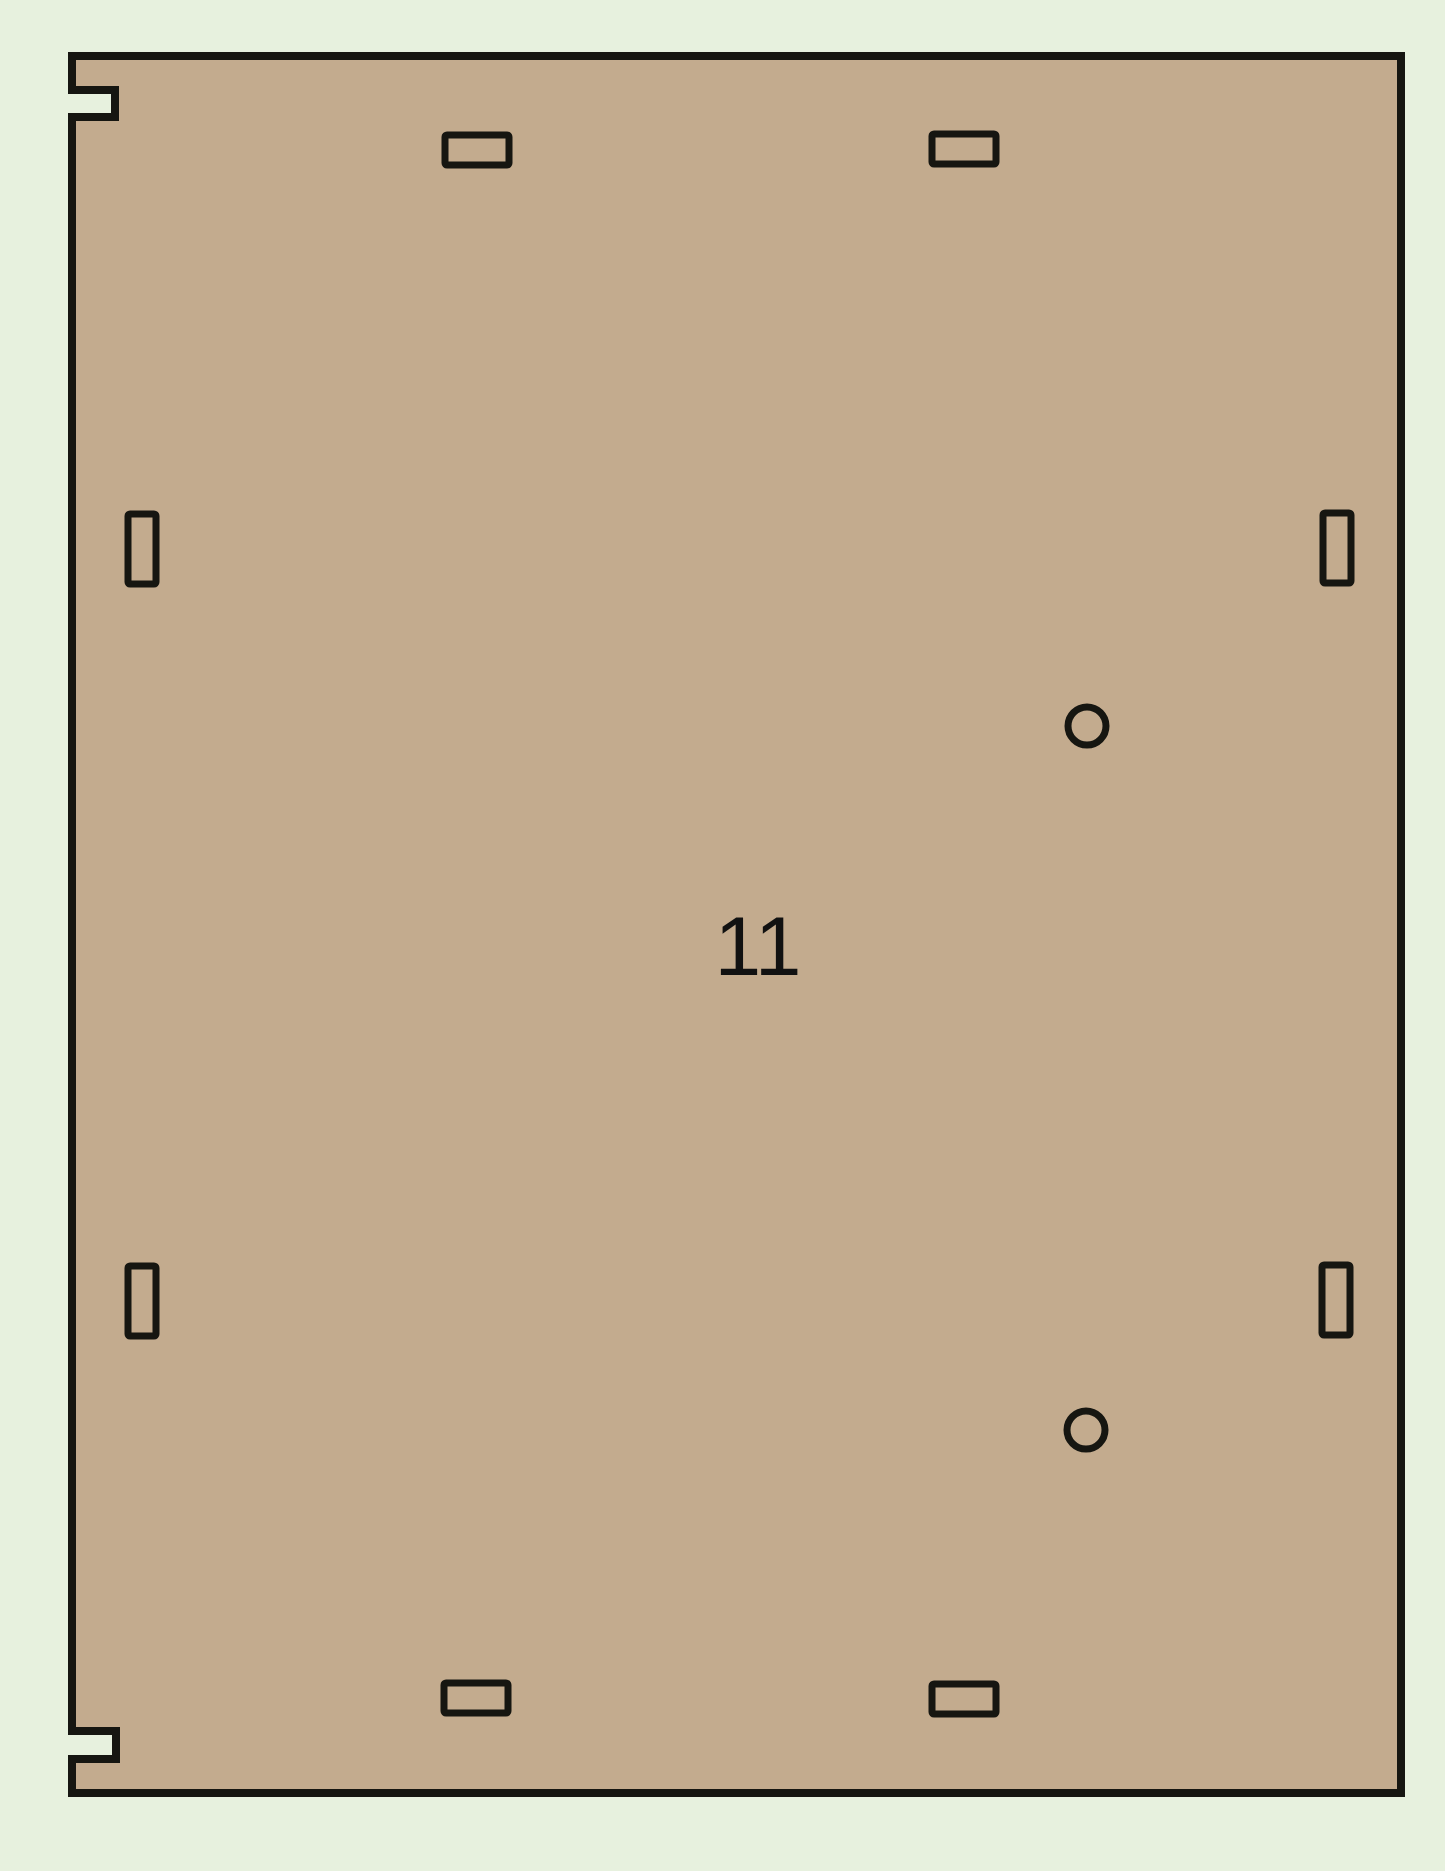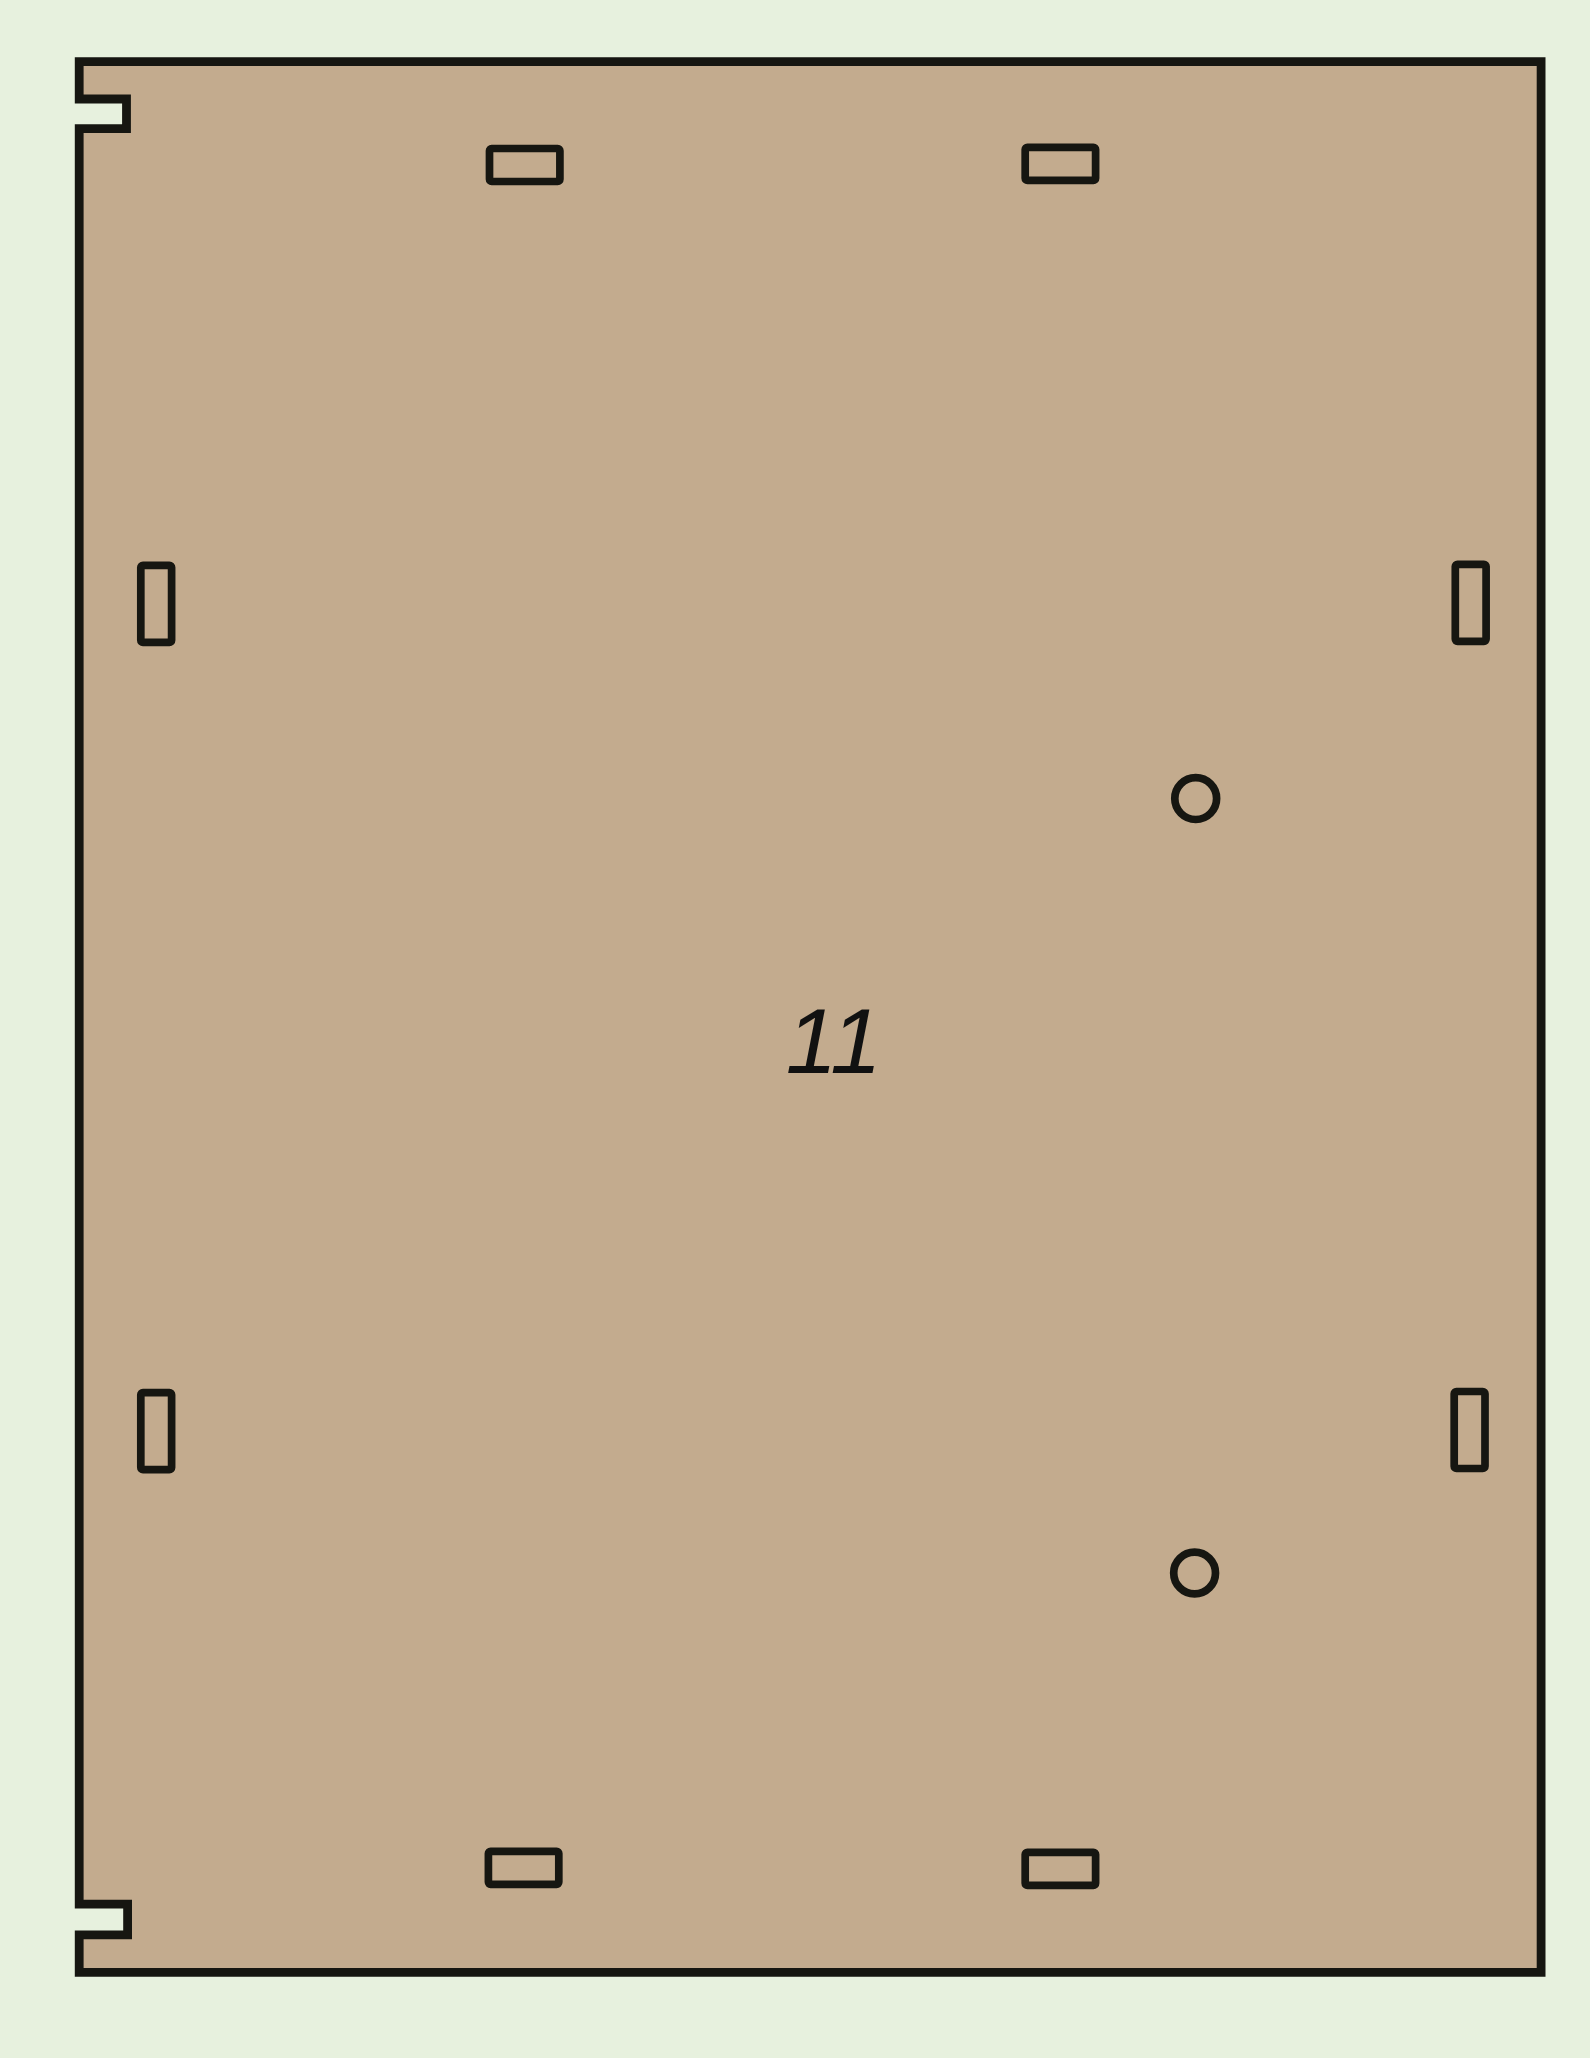--- a/index.html
+++ b/index.html
@@ -5,21 +5,20 @@
   html, body {
     margin: 0;
     padding: 0;
     font-family: "Liberation Sans", sans-serif;
   }
   #canvas {
     position: relative;
     width: 1445px;
     height: 1871px;
     overflow: hidden;
-    font-style: italic;
   }
   #panel-svg {
     position: absolute;
     top: 0;
     left: 0;
     display: block;
   }
   .panel-number {
     font-family: "Liberation Sans", sans-serif;
     font-weight: 400;

